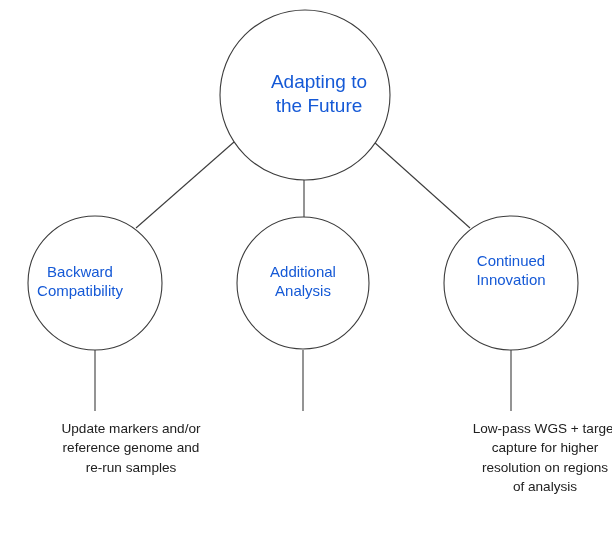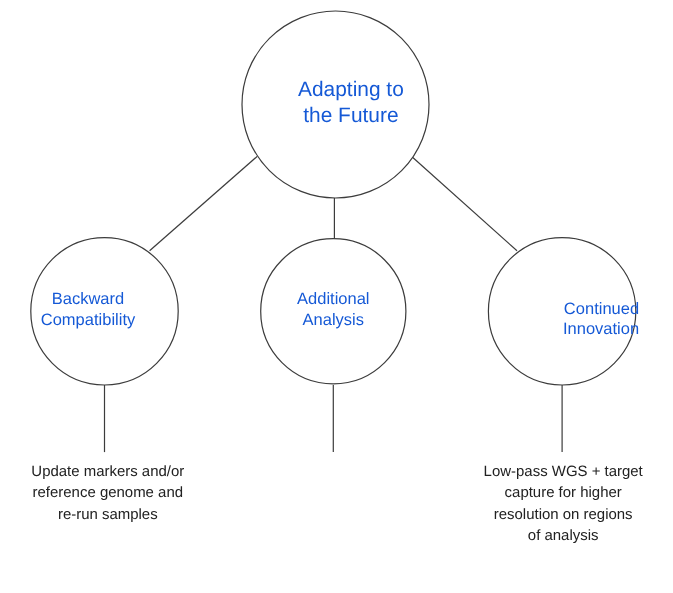--- a/index.html
+++ b/index.html
@@ -43,31 +43,32 @@
     left: 220px;
     top: 70px;
     width: 198px;
   }
   .node-label.branch {
     font-size: 15px;
     width: 140px;
   }
   #label-backward-compatibility { left: 10px;  top: 262px; }
   #label-additional-analysis    { left: 233px; top: 262px; }
-  #label-continued-innovation   { left: 441px; top: 271px; text-align: right; }
+  #label-continued-innovation   { left: 441px; top: 251px; }
 
   .leaf-text {
     position: absolute;
     text-align: center;
     color: #212121;
     font-size: 13.6px;
     font-family: "Liberation Sans", sans-serif;
     line-height: 1.42;
     white-space: pre-line;
     pointer-events: none;
+    padding-left: 33px;
   }
   #leaf-text-backward   { left: 0px;   top: 419px; width: 196px; }
   #leaf-text-additional { left: 206px; top: 419px; width: 196px; }
   #leaf-text-continued  { left: 414px; top: 419px; width: 196px; }
 </style>
 </head>
 <body>
 
 <div id="diagram-root">
 

